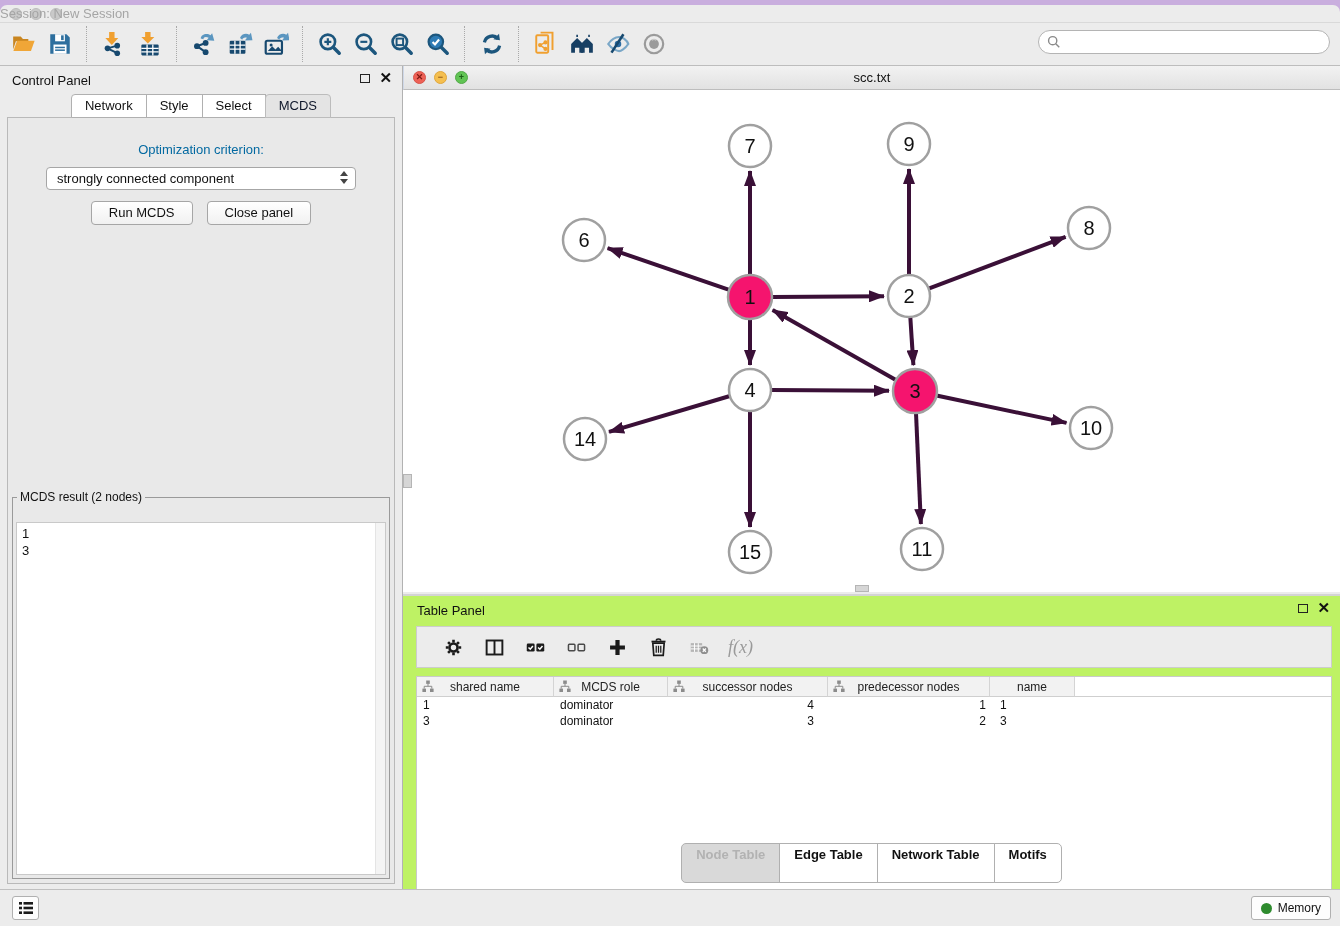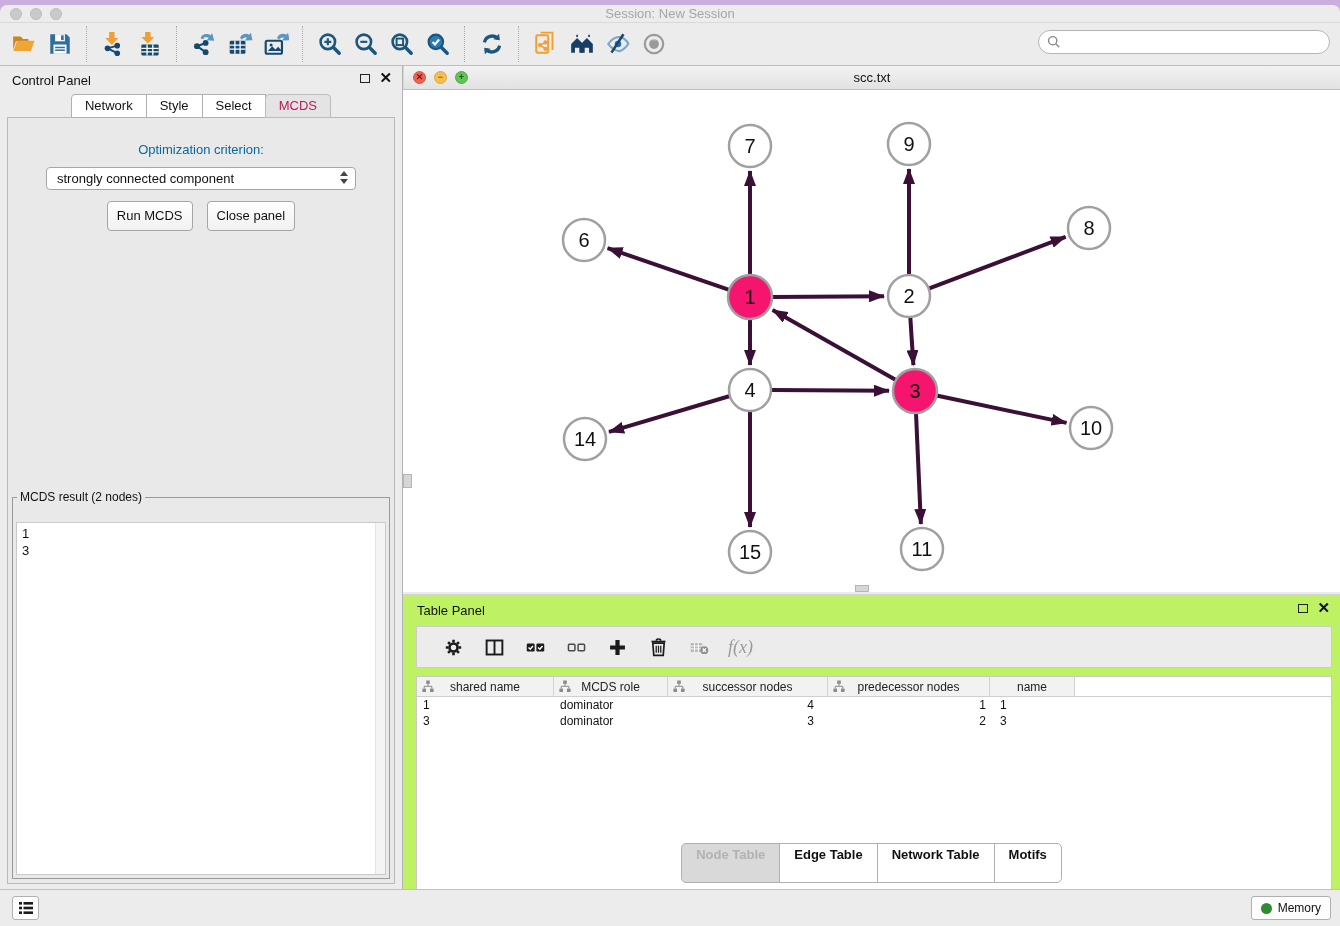--- a/index.html
+++ b/index.html
@@ -9,21 +9,21 @@
     font-family:"Liberation Sans", sans-serif;
     -webkit-font-smoothing:antialiased;
   }
   #window{
     position:absolute;top:5px;left:0;right:0;bottom:0;
     background:#ececec;border-radius:7px 7px 0 0;
   }
   
   #titlebar{position:absolute;top:0;left:0;right:0;height:17px;}
   .traffic{position:absolute;top:3px;width:12px;height:12px;border-radius:50%;background:#c9c9c9;border:1px solid #bdbdbd;box-sizing:border-box;}
-  #app-title{position:absolute;left:0;right:0;top:1px;text-align:center;font-size:13px;color:#a5a5a5;}
+  #app-title{position:absolute;left:0;right:0;top:1px;font-size:13px;color:#a5a5a5;}
   
   #toolbar{
     position:absolute;top:17px;left:0;right:0;height:44px;
     border-top:1px solid #d9d9d9;border-bottom:1px solid #bdbdbd;
     display:flex;align-items:center;padding-left:6px;box-sizing:border-box;
   }
   .tbtn{width:36px;height:36px;display:flex;align-items:center;justify-content:center;flex:0 0 auto;cursor:default;}
   .tbtn svg{width:26px;height:26px;}
   .tsep{width:1px;height:36px;border-left:1px dotted #a9a9a9;margin:0 8px;flex:0 0 auto;}
   #search-box{
@@ -38,34 +38,34 @@
   #statusbar{position:absolute;left:0;right:0;bottom:0;height:36px;background:#ececec;border-top:1px solid #c0c0c0;padding-left:16px;}
   
   .panel-header{position:relative;height:28px;}
   .panel-title{position:absolute;left:12px;top:7px;font-size:13px;color:#111;}
   .win-icons{position:absolute;right:10px;top:7px;display:flex;gap:9px;align-items:center;}
   .float-icon{width:10px;height:9px;border:1.6px solid #222;display:inline-block;box-sizing:border-box;}
   .close-icon{font-size:15px;font-weight:bold;color:#111;line-height:10px;}
   .tabs-row{display:flex;justify-content:center;position:relative;z-index:2;}
   .tab{font-size:13px;color:#111;background:#fff;border:1px solid #b0b0b0;padding:3px 13px 4px;margin-left:-1px;}
   .tab:first-child{border-radius:4px 0 0 0;margin-left:0;}
-  .tab.tab-disabled-active{background:#e4e4e4;color:#be185d;border-radius:4px 4px 0 0;border-color:#bcbcbc;}
+  .tab.tab-disabled-active{background:#e4e4e4;color:#0f172a;border-radius:4px 4px 0 0;border-color:#bcbcbc;}
   .cp-body{position:absolute;left:7px;right:7px;top:51px;bottom:6px;border:1px solid #b9b9b9;background:#e9e9e9;}
   .opt-label{text-align:center;font-size:13px;margin-top:24px;color:#0369a1;}
   .select-box{
     width:310px;height:23px;margin:10px auto 0;background:#fff;border:1px solid #a6a6a6;border-radius:4px;
     display:flex;align-items:center;font-size:13px;padding-left:10px;box-sizing:border-box;position:relative;color:#111;
   }
   .stepper{position:absolute;right:7px;top:3px;display:flex;flex-direction:column;gap:3px;}
   .stepper .up{width:0;height:0;border-left:4px solid transparent;border-right:4px solid transparent;border-bottom:5px solid #444;}
   .stepper .down{width:0;height:0;border-left:4px solid transparent;border-right:4px solid transparent;border-top:5px solid #444;}
   .btn-row{display:flex;justify-content:center;gap:14px;margin-top:11px;}
   .mac-btn{
     font-size:13px;color:#111;background:linear-gradient(#ffffff,#f1f1f1);
-    border:1px solid #a6a6a6;border-radius:4px;height:30px;padding:0 9px;line-height:20px;
+    border:1px solid #a6a6a6;border-radius:4px;height:24px;padding:0 17px;line-height:20px;
   }
   .result-fieldset{
     position:absolute;left:4px;right:4px;bottom:4px;top:372px;
     border:1px solid #9a9a9a;margin:0;padding:2px;background:#e9e9e9;
   }
   .result-fieldset legend{font-size:12px;color:#111;padding:0 3px;margin-left:2px;}
   .result-area{position:absolute;left:3px;right:3px;top:18px;bottom:3px;background:#fff;border:1px solid #c9c9c9;font-size:13px;color:#111;padding:2px 5px;line-height:17px;}
   .result-scroll{position:absolute;right:0;top:0;bottom:0;width:9px;background:#f4f4f4;border-left:1px solid #e4e4e4;}
   
   .net-titlebar{

